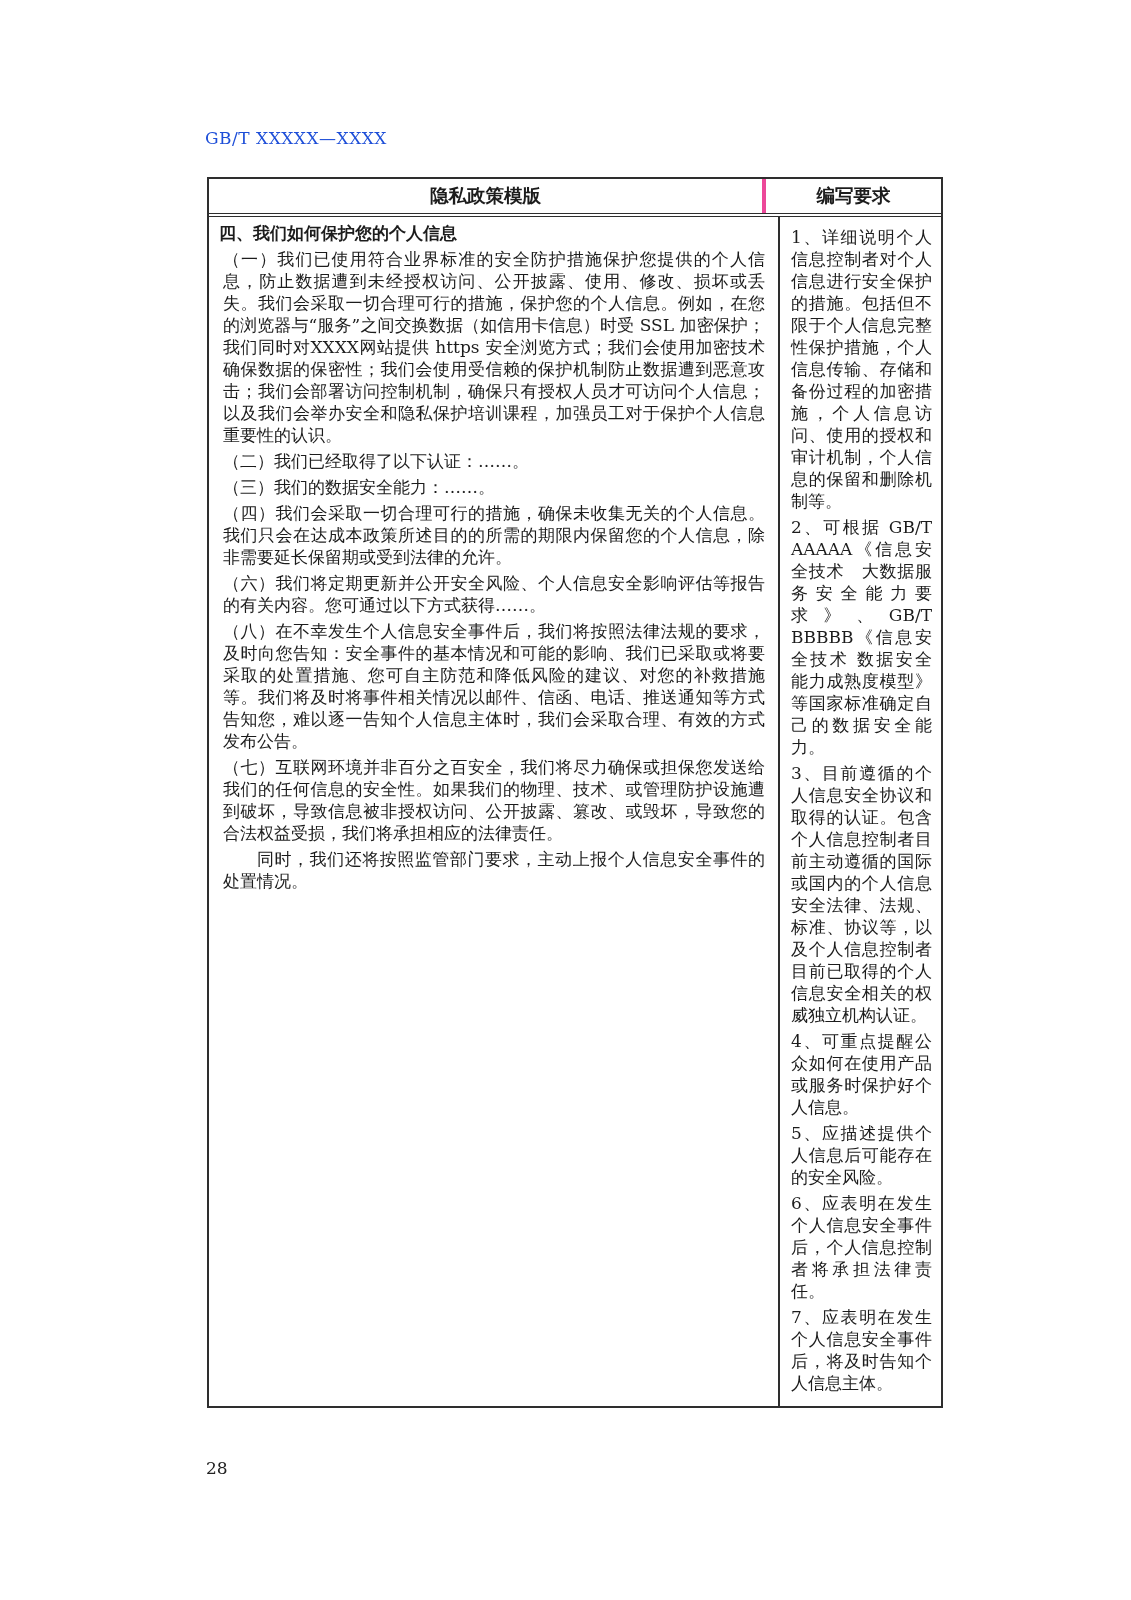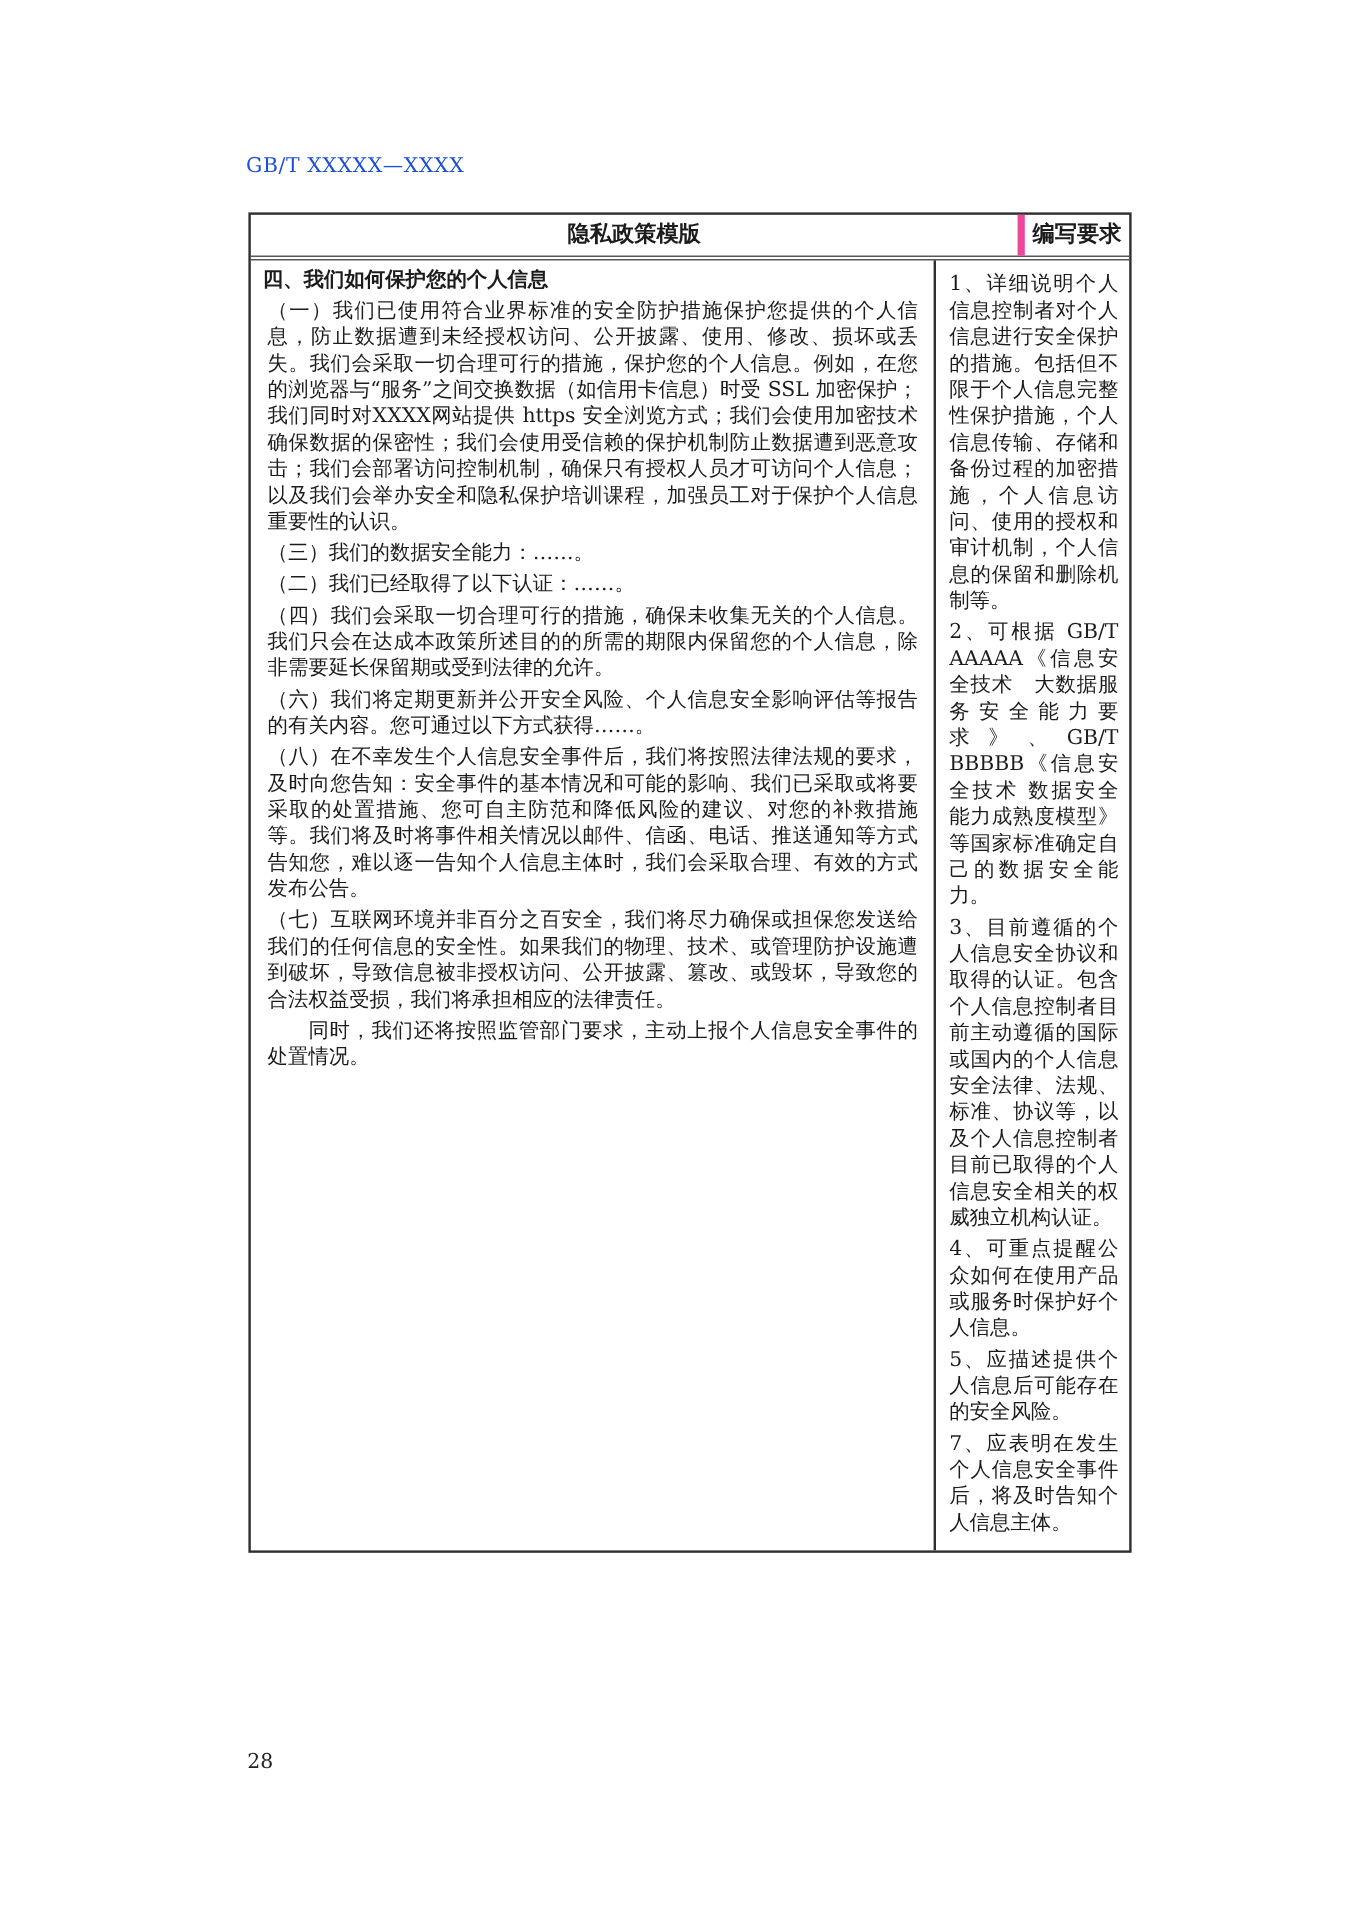--- a/index.html
+++ b/index.html
@@ -33,22 +33,22 @@
     border-bottom: 4px double #2e2e2e;
   }
   .gbt-table .th {
     height: 34px;
     line-height: 34px;
     text-align: center;
     font-weight: bold;
     font-size: 18.5px;
   }
   .gbt-table .th.col1 {
-    width: 645px;
-    border-right: 6px solid #ec4899;
+    width: 557px;
+    border-right: 4px solid #ec4899;
   }
   .gbt-table .th.col2 { flex: 1; }
   .gbt-table .tbody {
     display: flex;
     min-height: 952px;
     align-items: stretch;
   }
   .cell {
     font-size: 17px;
     line-height: 22px;
@@ -88,23 +88,23 @@
     <div class="th col1">隐私政策模版</div>
     <div class="th col2">编写要求</div>
   </div>
   <div class="tbody">
     <div class="cell col1">
       <div class="section-heading">四、我们如何保护您的个人信息</div>
       <div>
 
           <p>（一）我们已使用符合业界标准的安全防护措施保护您提供的个人信息，防止数据遭到未经授权访问、公开披露、使用、修改、损坏或丢失。我们会采取一切合理可行的措施，保护您的个人信息。例如，在您的浏览器与“服务”之间交换数据（如信用卡信息）时受 SSL 加密保护；我们同时对XXXX网站提供 https 安全浏览方式；我们会使用加密技术确保数据的保密性；我们会使用受信赖的保护机制防止数据遭到恶意攻击；我们会部署访问控制机制，确保只有授权人员才可访问个人信息；以及我们会举办安全和隐私保护培训课程，加强员工对于保护个人信息重要性的认识。</p>
 
+          <p>（二）我们已经取得了以下认证：……。</p>
+
           <p>（三）我们的数据安全能力：……。</p>
-
-          <p>（二）我们已经取得了以下认证：……。</p>
 
           <p>（四）我们会采取一切合理可行的措施，确保未收集无关的个人信息。我们只会在达成本政策所述目的的所需的期限内保留您的个人信息，除非需要延长保留期或受到法律的允许。</p>
 
 
           <p>（六）我们将定期更新并公开安全风险、个人信息安全影响评估等报告的有关内容。您可通过以下方式获得……。</p>
 
           <p>（八）在不幸发生个人信息安全事件后，我们将按照法律法规的要求，及时向您告知：安全事件的基本情况和可能的影响、我们已采取或将要采取的处置措施、您可自主防范和降低风险的建议、对您的补救措施等。我们将及时将事件相关情况以邮件、信函、电话、推送通知等方式告知您，难以逐一告知个人信息主体时，我们会采取合理、有效的方式发布公告。</p>
 
           <p>（七）互联网环境并非百分之百安全，我们将尽力确保或担保您发送给我们的任何信息的安全性。如果我们的物理、技术、或管理防护设施遭到破坏，导致信息被非授权访问、公开披露、篡改、或毁坏，导致您的合法权益受损，我们将承担相应的法律责任。</p>
 
@@ -117,20 +117,21 @@
           <p>1、详细说明个人信息控制者对个人信息进行安全保护的措施。包括但不限于个人信息完整性保护措施，个人信息传输、存储和备份过程的加密措施，个人信息访问、使用的授权和审计机制，个人信息的保留和删除机制等。</p>
 
           <p>2、可根据 GB/T AAAAA《信息安全技术　大数据服务安全能力要求》、GB/T BBBBB《信息安全技术 数据安全能力成熟度模型》等国家标准确定自己的数据安全能力。</p>
 
           <p>3、目前遵循的个人信息安全协议和取得的认证。包含个人信息控制者目前主动遵循的国际或国内的个人信息安全法律、法规、标准、协议等，以及个人信息控制者目前已取得的个人信息安全相关的权威独立机构认证。</p>
 
           <p>4、可重点提醒公众如何在使用产品或服务时保护好个人信息。</p>
 
           <p>5、应描述提供个人信息后可能存在的安全风险。</p>
 
+          <p>6、应表明在发生个人信息安全事件后，个人信息控制者将承担法律责任。</p>
 
           <p>7、应表明在发生个人信息安全事件后，将及时告知个人信息主体。</p>
         </div>
     </div>
   </div>
 </div>
 
 <div class="page-number">28</div>
 
 </body></html>

